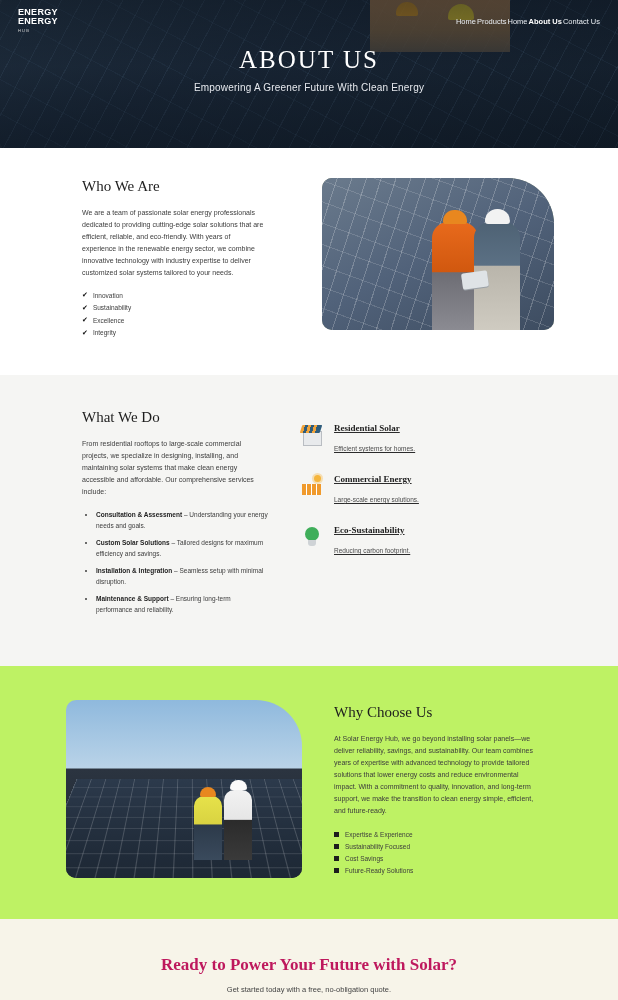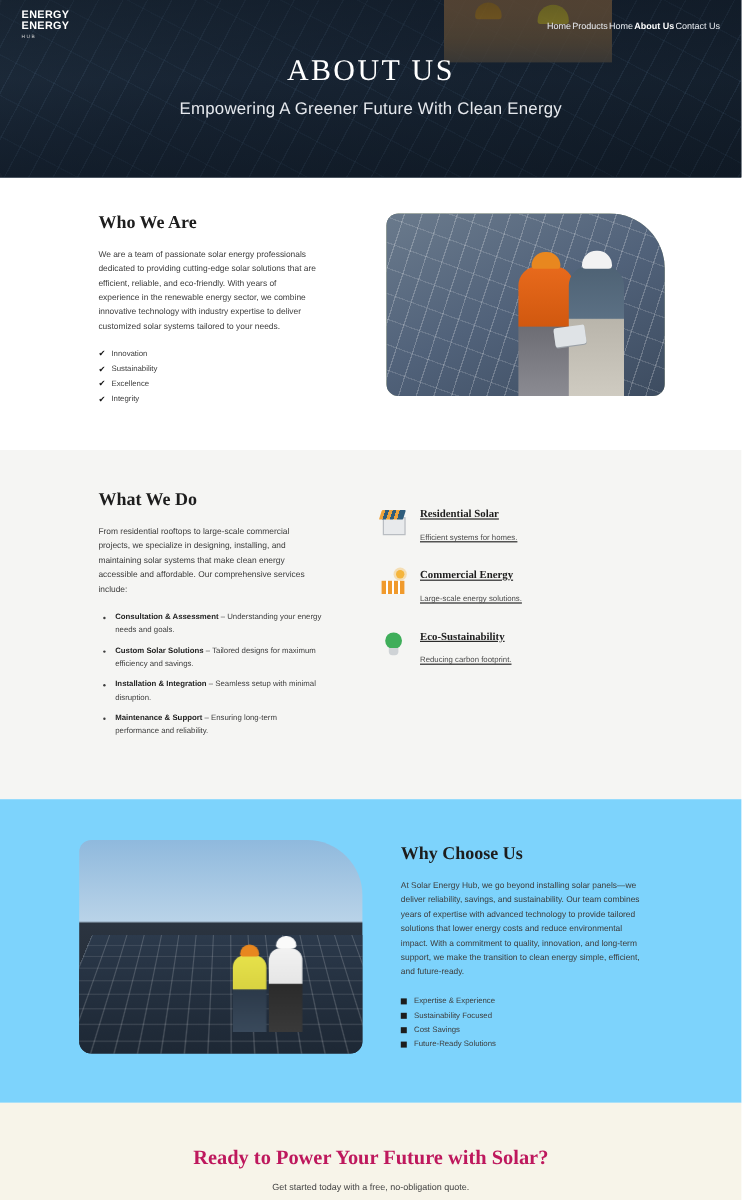--- a/index.html
+++ b/index.html
@@ -94,38 +94,38 @@
   }
   .hero-title {
     color: #ffffff;
     font-family: "Liberation Serif", serif;
     font-size: 25px;
     letter-spacing: 2px;
     font-weight: normal;
   }
   .hero-sub {
     color: #e6e9ee;
-    font-size: 14px;
+    font-size: 10px;
     margin-top: 8px;
     letter-spacing: .2px;
   }
 
   
   .section { width: 618px; }
   .who {
     display: flex;
     padding: 30px 64px 34px 82px;
     gap: 56px;
     background: #ffffff;
   }
   .who-left { width: 185px; }
   h2.head {
     font-family: "Liberation Serif", serif;
     font-size: 15px;
-    font-weight: bold;
+    font-weight: normal;
     color: #1d1d1d;
     margin-bottom: 12px;
   }
   .para {
     font-size: 7px;
     line-height: 12px;
     color: #3c3c3c;
   }
   .checklist { margin-top: 12px; }
   .checklist li {
@@ -170,21 +170,21 @@
     position:absolute; left: 140px; bottom: 42px; width: 26px; height: 16px;
     background:#dfe3e6; border-radius:2px; transform: rotate(-8deg);
     box-shadow: 0 1px 0 #9aa0a6;
   }
 
   
   .whatwedo {
     background: #f5f5f3;
     display: flex;
     padding: 34px 64px 44px 82px;
-    gap: 48px;
+    gap: 32px;
   }
   .wd-left { width: 186px; }
   .bullets { margin-top: 12px; padding-left: 14px; }
   .bullets li {
     font-size: 6.5px;
     line-height: 10.5px;
     color: #3c3c3c;
     margin-bottom: 7px;
   }
   .bullets b { color: #1d1d1d; }
@@ -216,21 +216,21 @@
   .ico-house:after{content:"";position:absolute;left:1px;top:2px;width:20px;height:8px;background:linear-gradient(90deg,#f0a33a 0 3px,#2f5d7c 3px 6px,#f0a33a 6px 9px,#2f5d7c 9px 12px,#f0a33a 12px 15px,#2f5d7c 15px 20px);transform:skewX(-18deg);border-radius:1px;}
   .ico-factory:before{content:"";position:absolute;left:2px;top:10px;width:19px;height:11px;background:linear-gradient(90deg,#f09a2c 0 4px,#fff 4px 5px,#f09a2c 5px 9px,#fff 9px 10px,#f09a2c 10px 14px,#fff 14px 15px,#f09a2c 15px 19px);}
   .ico-factory:after{content:"";position:absolute;left:14px;top:1px;width:7px;height:7px;border-radius:50%;background:#f5b53c;box-shadow:0 0 0 2px rgba(245,181,60,.35);}
   .ico-tools:before{content:"";position:absolute;left:3px;top:4px;width:8px;height:17px;background:#2f5d7c;border-radius:2px;}
   .ico-tools:after{content:"";position:absolute;left:13px;top:2px;width:8px;height:19px;background:#f0a33a;border-radius:4px 4px 2px 2px;}
   .ico-bulb:before{content:"";position:absolute;left:5px;top:2px;width:14px;height:14px;border-radius:50%;background:#3fae5a;}
   .ico-bulb:after{content:"";position:absolute;left:8px;top:15px;width:8px;height:6px;background:#cfd3d6;border-radius:0 0 3px 3px;}
 
   
   .why {
-    background: #7dd3fc;
+    background: #bef264;
     display: flex;
     padding: 34px 64px 40px 66px;
     gap: 32px;
   }
   .why-img {
     width: 236px;
     height: 178px;
     border-radius: 10px 46px 10px 10px;
     overflow: hidden;
     position: relative;

